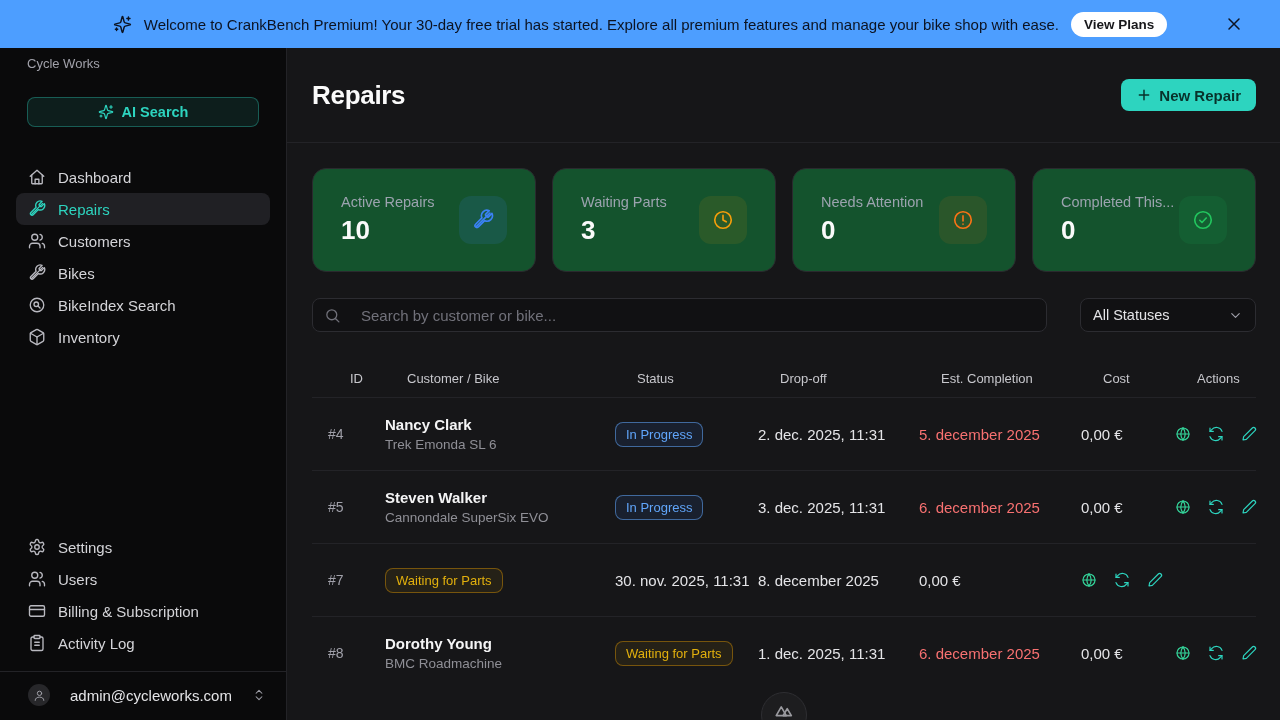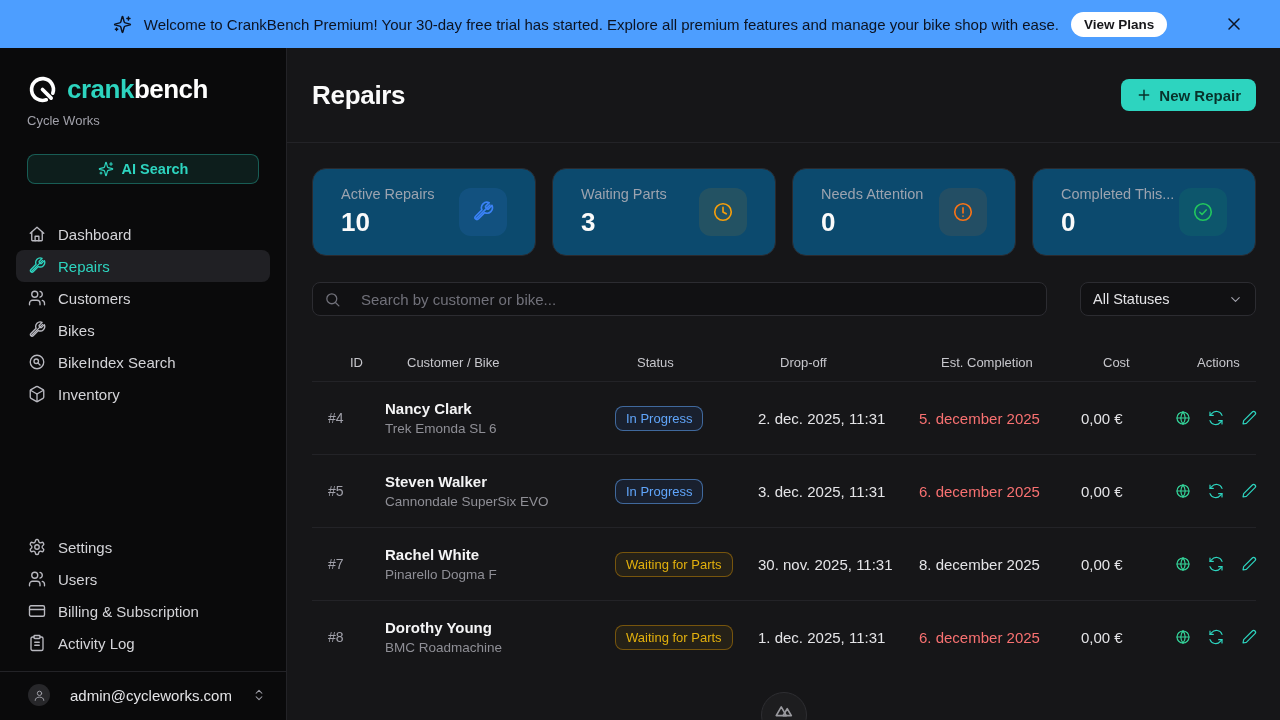--- a/index.html
+++ b/index.html
@@ -49,21 +49,21 @@
     padding:0 24px 0 25px; border-bottom:1px solid #232327; flex-shrink:0; }
   .page-title { font-size:26px; font-weight:700; color:#fafafa; letter-spacing:-0.3px; }
   .new-repair { height:32px; background:#2dd4bf; color:#08322b; border:none; border-radius:8px;
     display:flex; align-items:center; gap:7px; padding:0 15px; font-size:15px; font-weight:600;
     cursor:pointer; font-family:inherit; }
 
   .content { padding:25px 24px 0 25px; }
 
   
   .stats { display:flex; gap:16px; }
-  .stat-card { flex:1; height:88px; background:#0c4a6e; border:1px solid #2a2a2e; border-radius:14px;
+  .stat-card { flex:1; height:104px; background:#14532d; border:1px solid #2a2a2e; border-radius:14px;
     display:flex; align-items:center; justify-content:space-between; padding:4px 28px; }
   .stat-label { font-size:14.5px; color:#9ca3af; }
   .stat-value { font-size:26px; font-weight:700; color:#fafafa; margin-top:5px; }
   .stat-ic { width:48px; height:48px; border-radius:12px; display:flex; align-items:center; justify-content:center; }
   .stat-ic.blue   { background:rgba(59,130,246,0.13);  color:#3b82f6; }
   .stat-ic.amber  { background:rgba(245,158,11,0.10); color:#f59e0b; }
   .stat-ic.orange { background:rgba(249,115,22,0.10); color:#f97316; }
   .stat-ic.green  { background:rgba(34,197,94,0.10);  color:#22c55e; }
 
   
@@ -220,27 +220,20 @@
   <button class="banner-close">
     <svg class="icon" width="20" height="20">
         <use href="#i-close"></use>
       </svg>
   </button>
 </div>
 
 <div class="shell">
 
   <aside class="sidebar">
-    <div class="brand">
-      <svg width="31" height="31" viewBox="0 0 34 34">
-        <path d="M21.1 28.3 A12 12 0 1 1 28.3 21.1" fill="none" stroke="#ffffff" stroke-width="4" stroke-linecap="round"></path>
-        <path d="M17 17 L26.5 26.5" stroke="#ffffff" stroke-width="4" stroke-linecap="round"></path>
-      </svg>
-      <div class="brand-text"><span class="a">crank</span><span>bench</span></div>
-    </div>
     <div class="brand-sub">Cycle Works</div>
 
     <button class="ai-search">
       <svg class="icon" width="16" height="16">
           <use href="#i-sparkles"></use>
         </svg>
       <span>AI Search</span>
     </button>
 
     <nav class="nav">
@@ -487,24 +480,20 @@
               <button class="act-btn act-edit">
                 <svg class="icon" width="16" height="16">
                   <use href="#i-pencil"></use>
                 </svg>
               </button>
             </div>
           </div>
 
           <div class="trow">
             <div class="cell-id">#7</div>
-            <div>
-              <div class="cust-name">Rachel White</div>
-              <div class="cust-bike">Pinarello Dogma F</div>
-            </div>
             <div><span class="badge" data-variant="waiting">Waiting for Parts</span></div>
             <div class="cell-drop">30. nov. 2025, 11:31</div>
             <div class="cell-est" data-variant="normal">8. december 2025</div>
             <div class="cell-cost">0,00 €</div>
             <div class="cell-actions">
               <button class="act-btn act-globe">
                 <svg class="icon" width="16" height="16">
                   <use href="#i-globe"></use>
                 </svg>
               </button>

